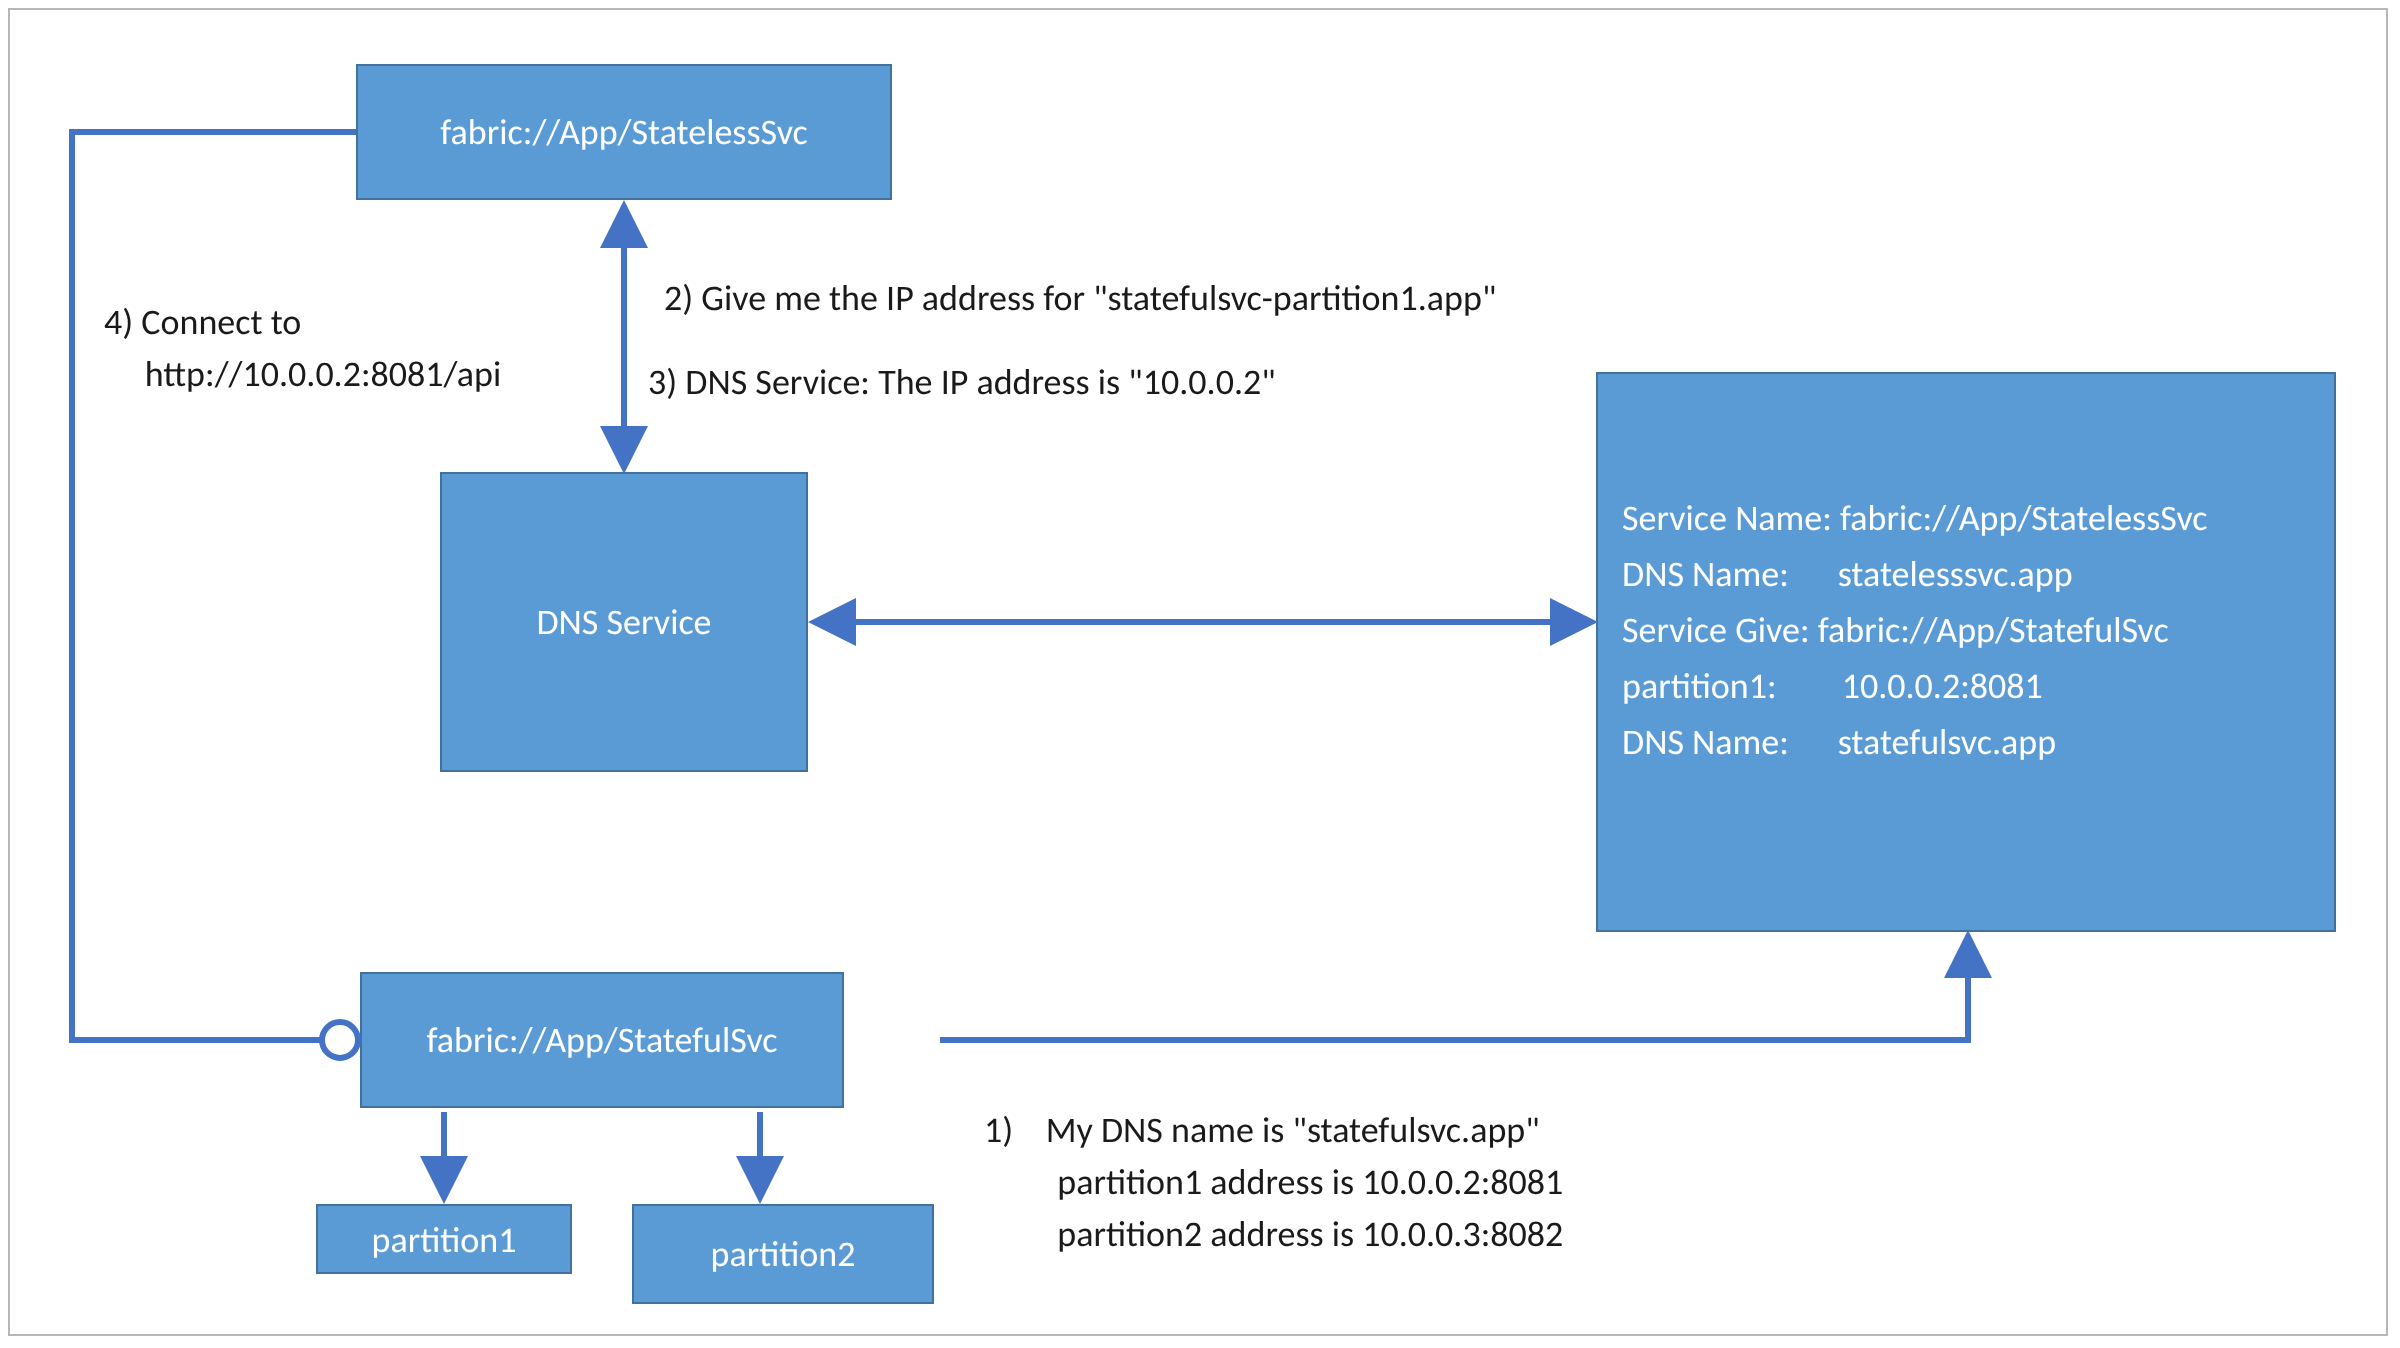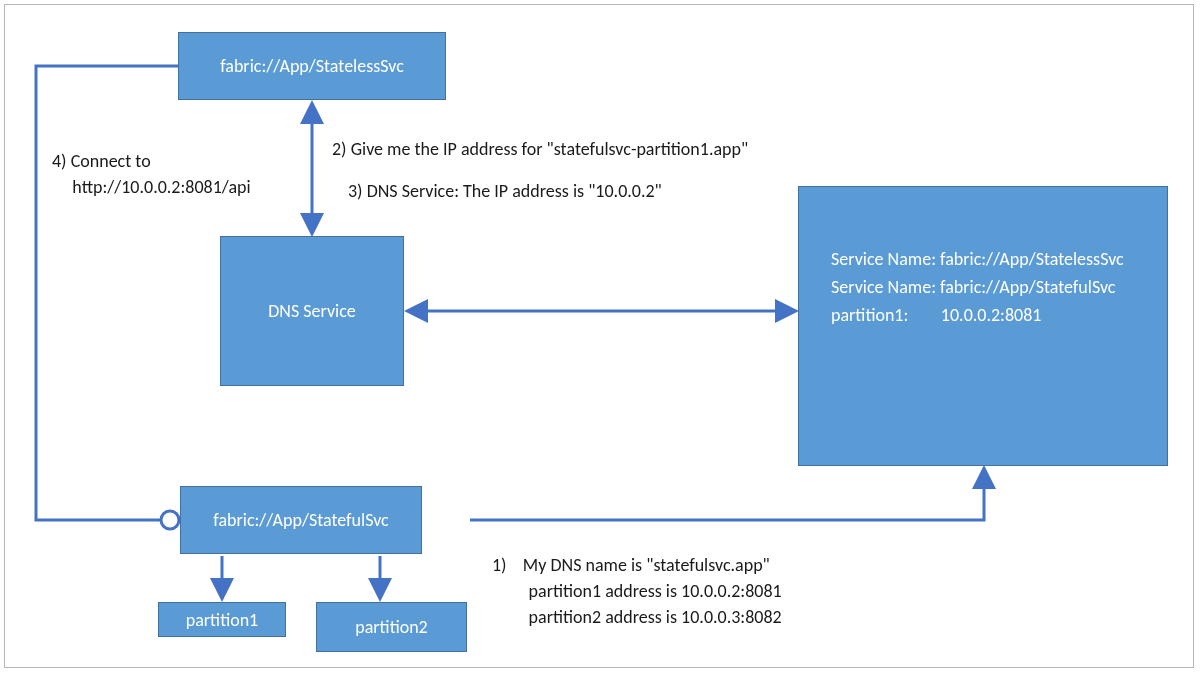--- a/index.html
+++ b/index.html
@@ -35,21 +35,21 @@
   .naming-body {
     position: absolute;
     left: 12px;
     right: 12px;
     top: 58px;
     color: #ffffff;
     font-size: 18px;
     line-height: 28px;
     text-align: left;
   }
-  .naming-body .row { white-space: pre; margin-left: 20px; }
+  .naming-body .row { white-space: pre; }
   .label {
     position: absolute;
     color: #1a1a1a;
     font-size: 18px;
     line-height: 26px;
     white-space: pre;
   }
   svg.overlay {
     position: absolute;
     left: 0;
@@ -82,28 +82,30 @@
   <span>partition1</span>
 </div>
 
 <div class="box" style="left:316px; top:602px; width:151px; height:50px;">
   <span>partition2</span>
 </div>
 
 <div class="box" style="left:798px; top:186px; width:370px; height:280px; display:block; text-align:left;">
   <div class="naming-body">
     <div class="row">Service Name: fabric://App/StatelessSvc</div>
+    <div class="row">DNS Name:      statelesssvc.app</div>
     <div class="row"></div>
-    <div class="row">Service Name: fabric://App/StatefulSvc</div>
+    <div class="row">Service Give: fabric://App/StatefulSvc</div>
     <div class="row">partition1:        10.0.0.2:8081</div>
+    <div class="row">DNS Name:      statefulsvc.app</div>
   </div>
 </div>
 
 <div class="label" style="left:332px; top:136px;">2) Give me the IP address for "statefulsvc-partition1.app"</div>
-<div class="label" style="left:348px; top:178px;">3) DNS Service: The IP address is "10.0.0.2"</div>
+<div class="label" style="left:324px; top:178px;">3) DNS Service: The IP address is "10.0.0.2"</div>
 <div class="label" style="left:52px; top:148px;">4) Connect to
      http://10.0.0.2:8081/api</div>
 <div class="label" style="left:492px; top:552px;">1)    My DNS name is "statefulsvc.app"
          partition1 address is 10.0.0.2:8081
          partition2 address is 10.0.0.3:8082</div>
 
 <svg class="overlay" viewBox="0 0 1200 674">
   <defs>
     <marker id="ah" viewBox="0 0 12 12" refX="10" refY="6" markerWidth="8" markerHeight="8" orient="auto-start-reverse">
       <path d="M 0 0 L 12 6 L 0 12 z" class="arrow-head"></path>

